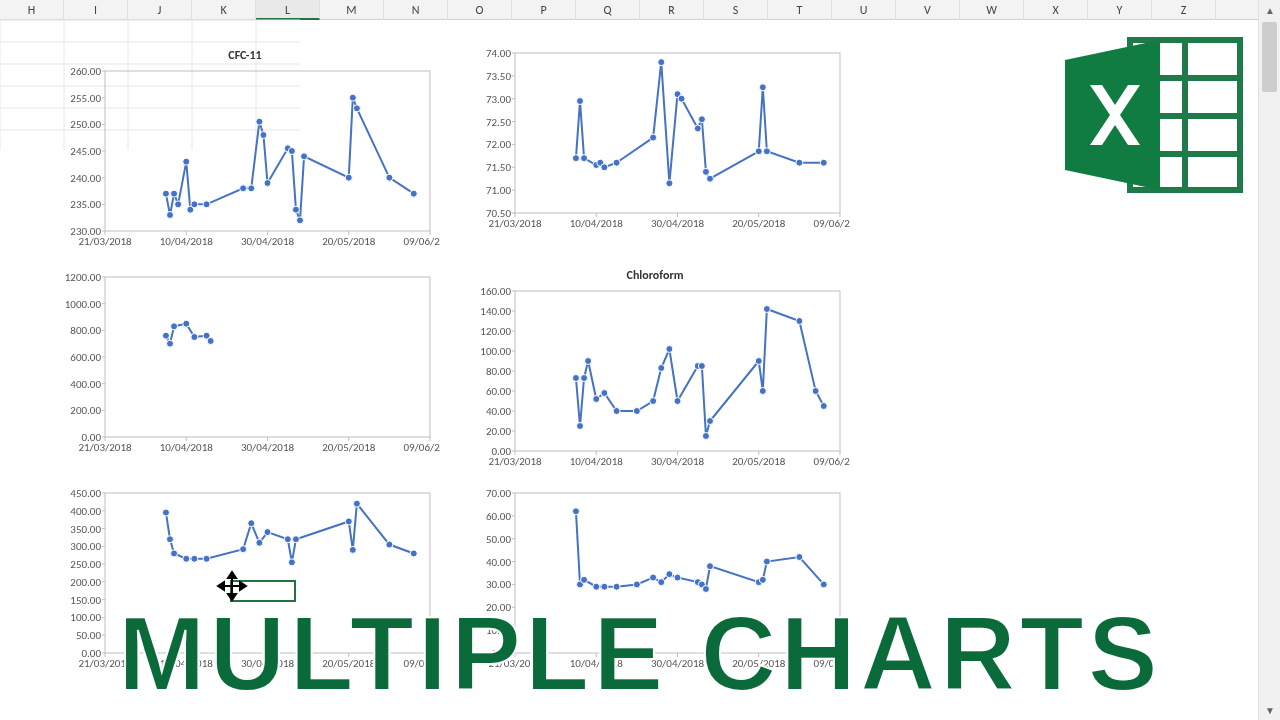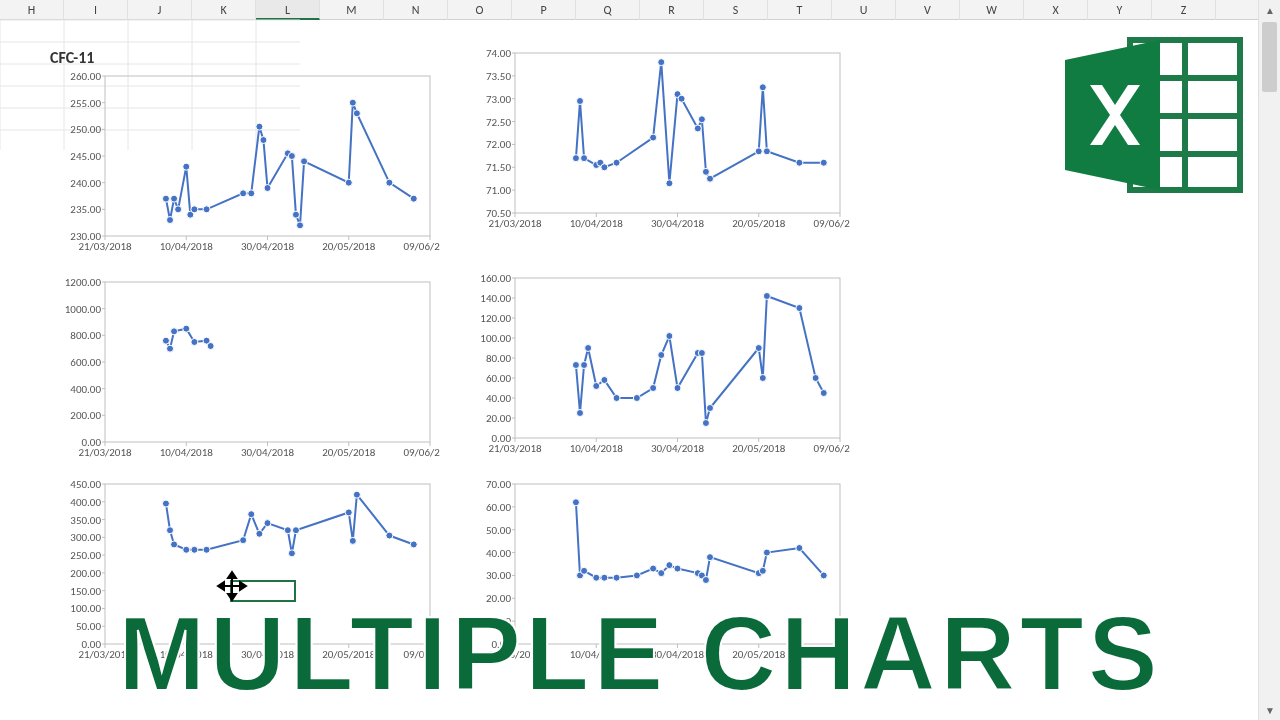--- a/index.html
+++ b/index.html
@@ -10,21 +10,21 @@
   .colhdr .cell { flex:0 0 64px; height:20px; line-height:20px; text-align:center; font-size:12px; color:#444; border-right:1px solid #e0e0e0; }
   .colhdr .cell.sel { background:#e9e9e9; border-bottom:2px solid #217346; }
   .scrollbar { position:absolute; top:0; right:0; width:22px; height:720px; background:#f1f1f1; border-left:1px solid #e0e0e0; }
   .scrollbar .up, .scrollbar .dn { position:absolute; left:0; width:22px; height:20px; background:#f1f1f1; display:flex; align-items:center; justify-content:center; font-size:10px; color:#666;}
   .scrollbar .up { top:0; }
   .scrollbar .dn { bottom:0; }
   .scrollbar .thumb { position:absolute; left:3px; right:3px; top:22px; height:70px; background:#cdcdcd; border-radius:2px; }
   .gridlines line { stroke:#e6e6e6; stroke-width:1; }
   .charts { position:absolute; top:48px; left:50px; width:1200px; display:flex; flex-wrap:wrap; gap:8px 20px; }
   .chart { width:390px; }
-  .chart-title { text-align:left; font-weight:bold; font-size:16px; color:#333; margin-bottom:4px; }
+  .chart-title { text-align:center; font-weight:bold; font-size:12px; color:#333; margin-bottom:4px; }
   .plot { width:100%; height:190px; }
   .plotarea-border { fill:none; stroke:#bfbfbf; stroke-width:1; }
   .axis text { font-size:11px; fill:#555; }
   .axis line { stroke:#bfbfbf; stroke-width:1; }
   .series path { fill:none; stroke:#4472c4; stroke-width:2; }
   .series circle { fill:#4472c4; stroke:#fff; stroke-width:1; r:3.5; }
   .floating-cell { position:absolute; border:2px solid #217346; background:#fff; }
   .move-cursor { position:absolute; font-family: monospace; font-size:12px; }
   .move-cursor svg { overflow:visible; }
   .excel-logo { position:absolute; top:30px; right:30px; width:190px; height:170px; }
@@ -263,21 +263,21 @@
             <path d="M115.9375,63.66666666666667L120,71.66666666666666L124.0625,54.33333333333334L136.25,51.66666666666666L144.375,65L156.5625,63.66666666666667L160.625,69"></path>
             <circle cx="115.9375" cy="63.66666666666667" r="3.5"></circle>
             <circle cx="120" cy="71.66666666666666" r="3.5"></circle>
             <circle cx="124.0625" cy="54.33333333333334" r="3.5"></circle>
             <circle cx="136.25" cy="51.66666666666666" r="3.5"></circle>
             <circle cx="144.375" cy="65" r="3.5"></circle>
             <circle cx="156.5625" cy="63.66666666666667" r="3.5"></circle>
             <circle cx="160.625" cy="69" r="3.5"></circle>
           </g>
         </svg></div>
-      <div class="chart"><svg class="plot" viewBox="0 0 390 190">
+      <div class="chart"><div class="chart-title">Chloroform</div><svg class="plot" viewBox="0 0 390 190">
           <rect class="plotarea-border" x="55" y="5" width="325" height="160"></rect>
           <g class="axis">
             <text x="51" y="169" text-anchor="end">0.00</text>
             <line x1="52" x2="55" y1="165" y2="165"></line>
             <text x="51" y="149" text-anchor="end">20.00</text>
             <line x1="52" x2="55" y1="145" y2="145"></line>
             <text x="51" y="129" text-anchor="end">40.00</text>
             <line x1="52" x2="55" y1="125" y2="125"></line>
             <text x="51" y="109" text-anchor="end">60.00</text>
             <line x1="52" x2="55" y1="105" y2="105"></line>

